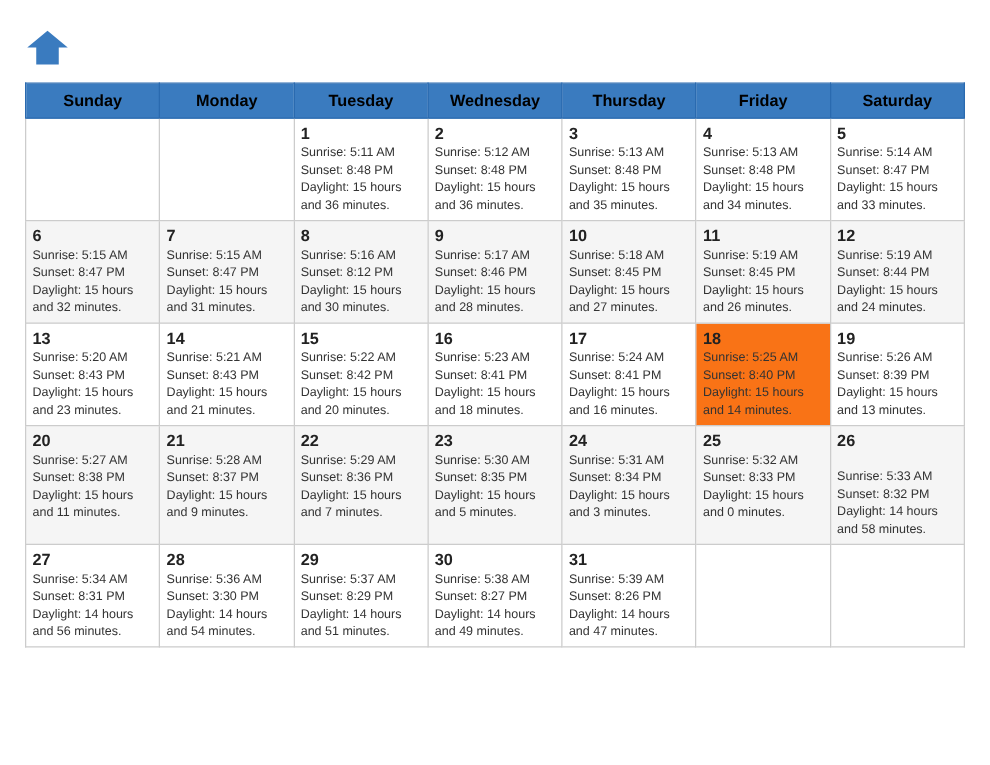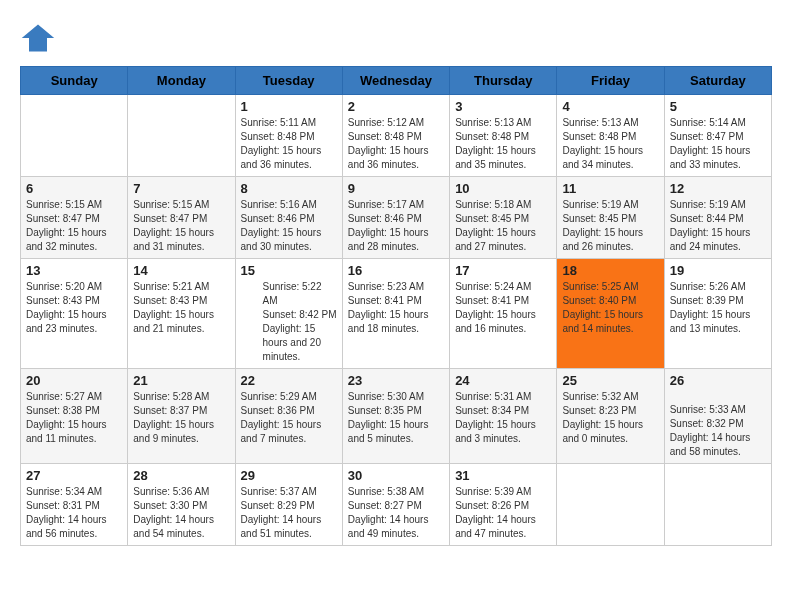--- a/index.html
+++ b/index.html
@@ -173,21 +173,21 @@
         </td>
         <td style="background: rgb(245, 245, 245);">
           <span class="day-number">7</span>
           <div class="day-info" style="white-space: pre-line;">Sunrise: 5:15 AM
 Sunset: 8:47 PM
 Daylight: 15 hours and 31 minutes.</div>
         </td>
         <td style="background: rgb(245, 245, 245);">
           <span class="day-number">8</span>
           <div class="day-info" style="white-space: pre-line;">Sunrise: 5:16 AM
-Sunset: 8:46 PM
+Sunset: 8:12 PM
 Daylight: 15 hours and 30 minutes.</div>
         </td>
         <td style="background: rgb(245, 245, 245);">
           <span class="day-number">9</span>
           <div class="day-info" style="white-space: pre-line;">Sunrise: 5:17 AM
 Sunset: 8:46 PM
 Daylight: 15 hours and 28 minutes.</div>
         </td>
         <td style="background: rgb(245, 245, 245);">
           <span class="day-number">10</span>
@@ -216,21 +216,21 @@
 Daylight: 15 hours and 23 minutes.</div>
         </td>
         <td style="background: rgb(255, 255, 255);">
           <span class="day-number">14</span>
           <div class="day-info" style="white-space: pre-line;">Sunrise: 5:21 AM
 Sunset: 8:43 PM
 Daylight: 15 hours and 21 minutes.</div>
         </td>
         <td style="background: rgb(255, 255, 255);">
           <span class="day-number">15</span>
-          <div class="day-info" style="white-space: pre-line; margin-left: 22px;">Sunrise: 5:22 AM
+          <div class="day-info" style="white-space: pre-line;">Sunrise: 5:22 AM
 Sunset: 8:42 PM
 Daylight: 15 hours and 20 minutes.</div>
         </td>
         <td style="background: rgb(255, 255, 255);">
           <span class="day-number">16</span>
           <div class="day-info" style="white-space: pre-line;">Sunrise: 5:23 AM
 Sunset: 8:41 PM
 Daylight: 15 hours and 18 minutes.</div>
         </td>
         <td style="background: rgb(255, 255, 255);">
@@ -279,21 +279,21 @@
         </td>
         <td style="background: rgb(245, 245, 245);">
           <span class="day-number">24</span>
           <div class="day-info" style="white-space: pre-line;">Sunrise: 5:31 AM
 Sunset: 8:34 PM
 Daylight: 15 hours and 3 minutes.</div>
         </td>
         <td style="background: rgb(245, 245, 245);">
           <span class="day-number">25</span>
           <div class="day-info" style="white-space: pre-line;">Sunrise: 5:32 AM
-Sunset: 8:23 PM
+Sunset: 8:33 PM
 Daylight: 15 hours and 0 minutes.</div>
         </td>
         <td style="background: rgb(245, 245, 245);">
           <span class="day-number">26</span>
           <div class="day-info" style="white-space: pre-line; margin-top: 15px;">Sunrise: 5:33 AM
 Sunset: 8:32 PM
 Daylight: 14 hours and 58 minutes.</div>
         </td>
       </tr>
       <tr>

